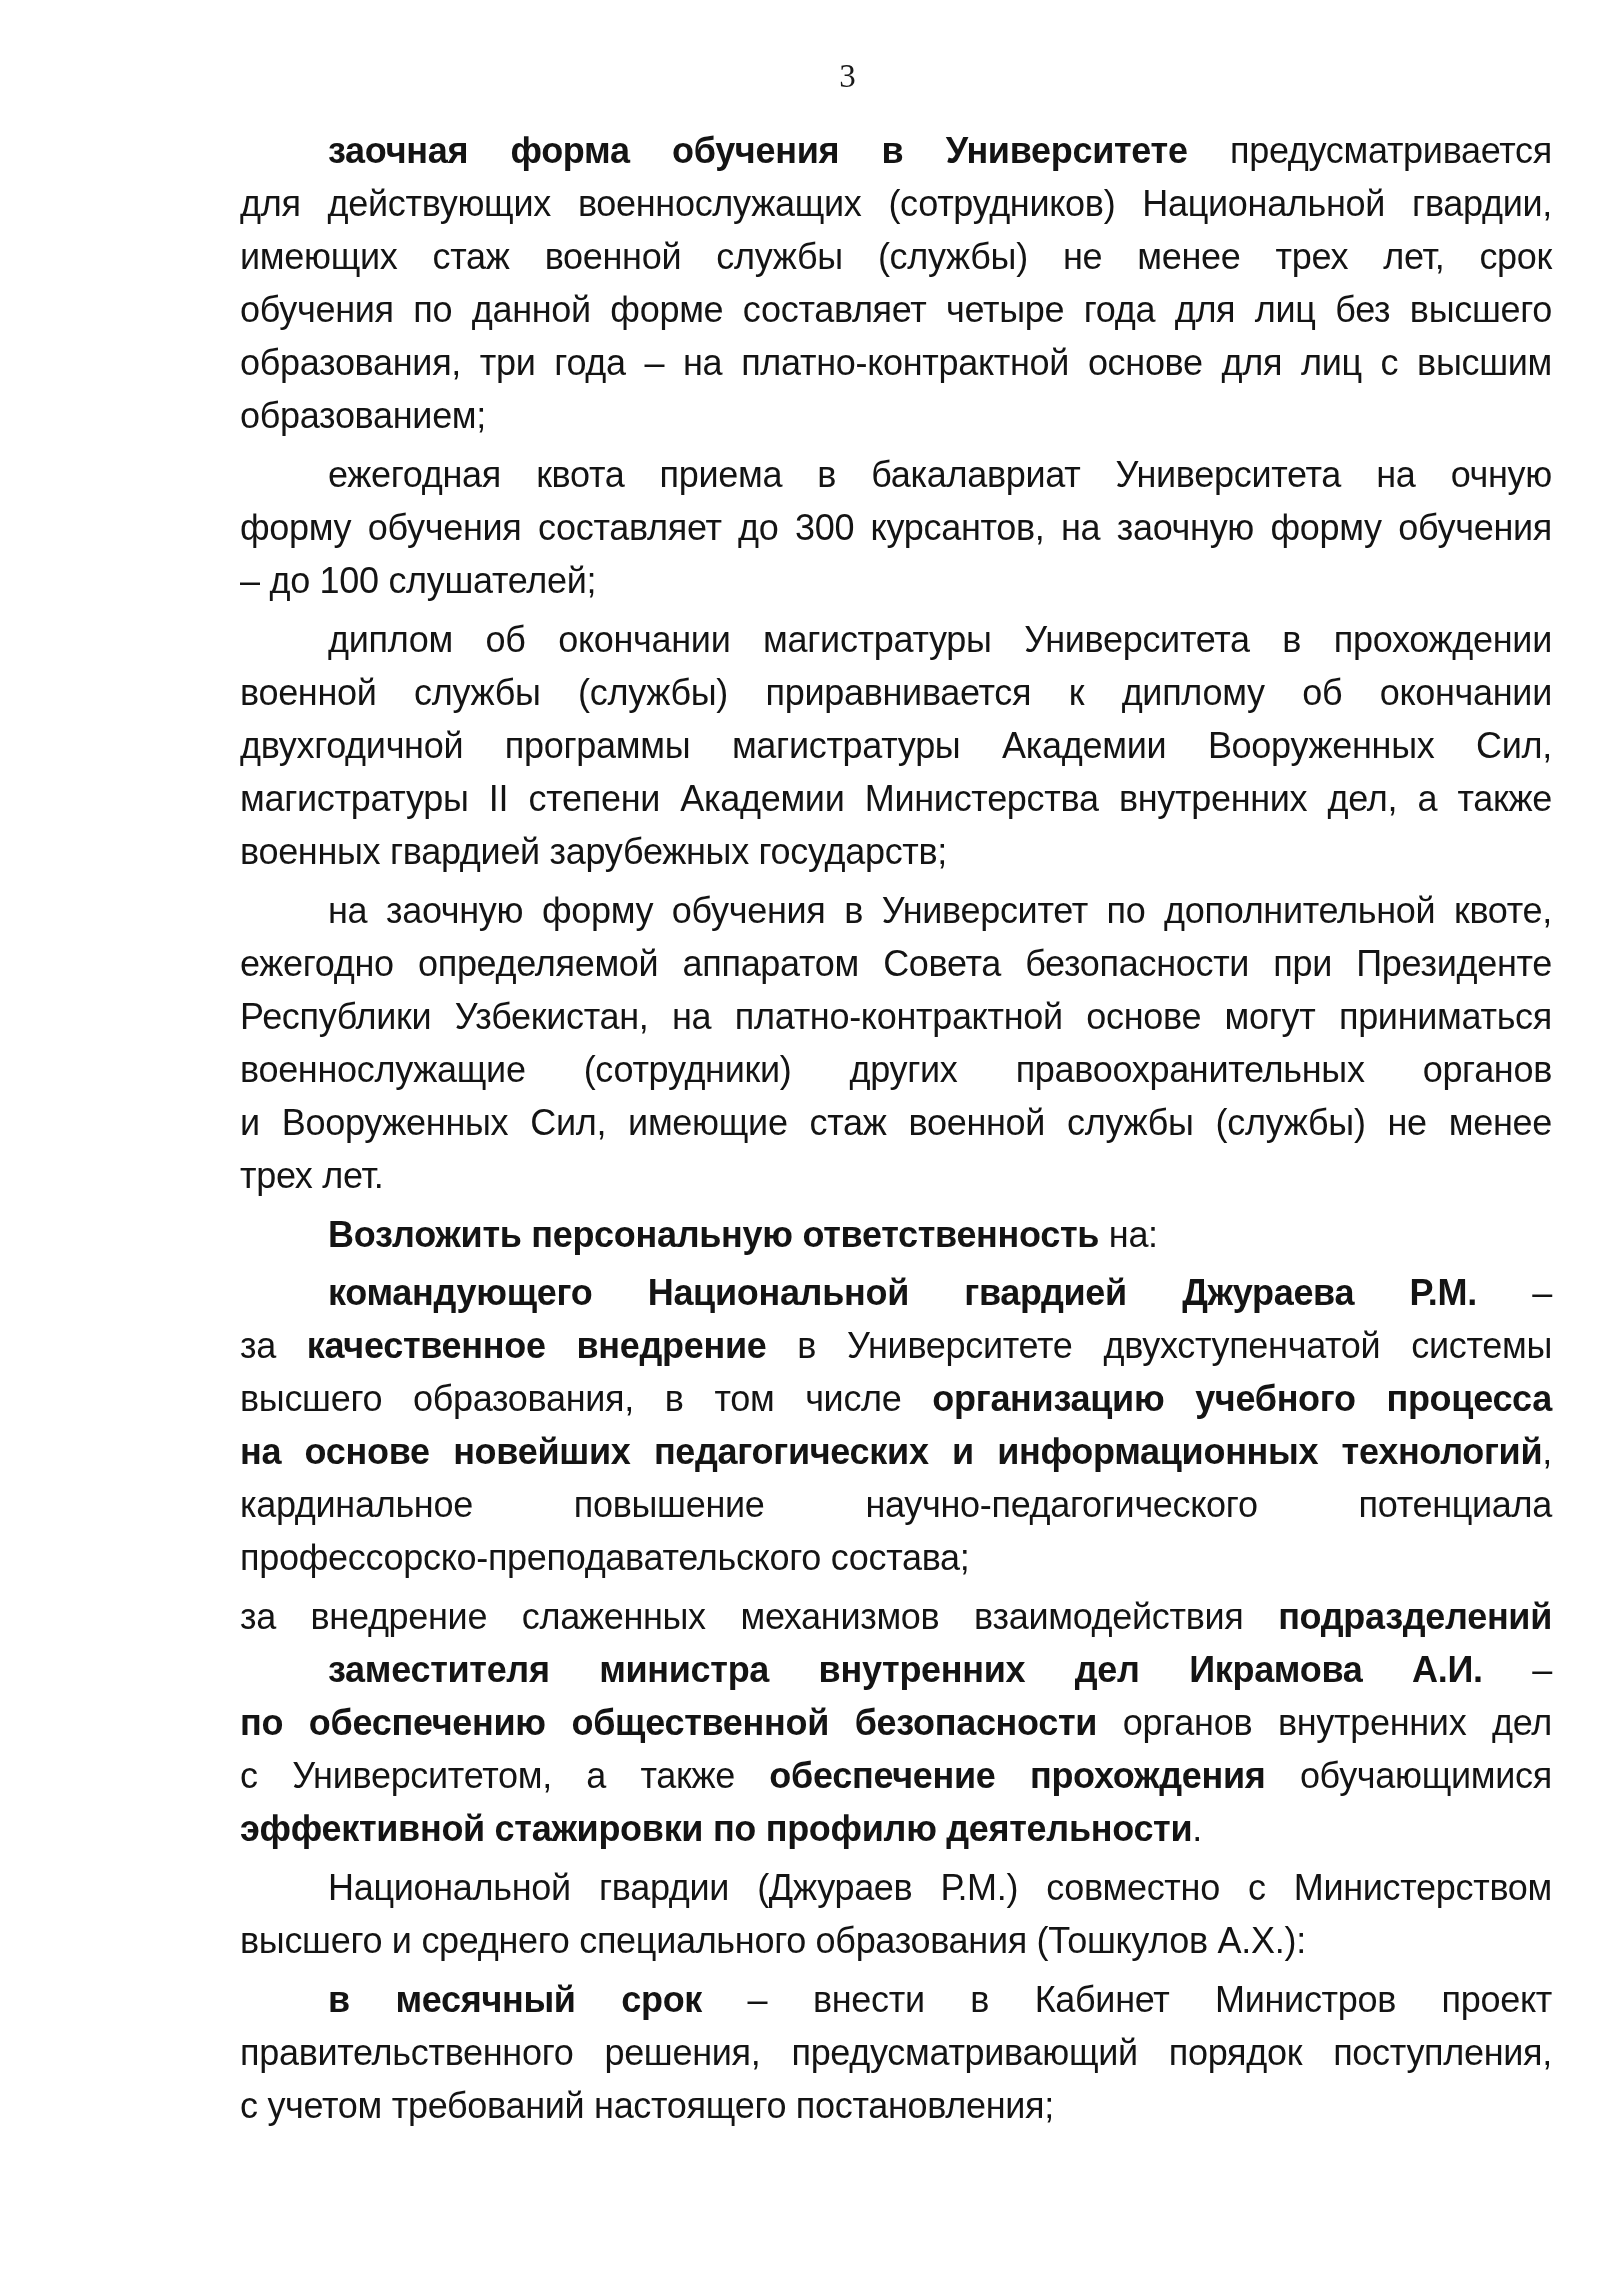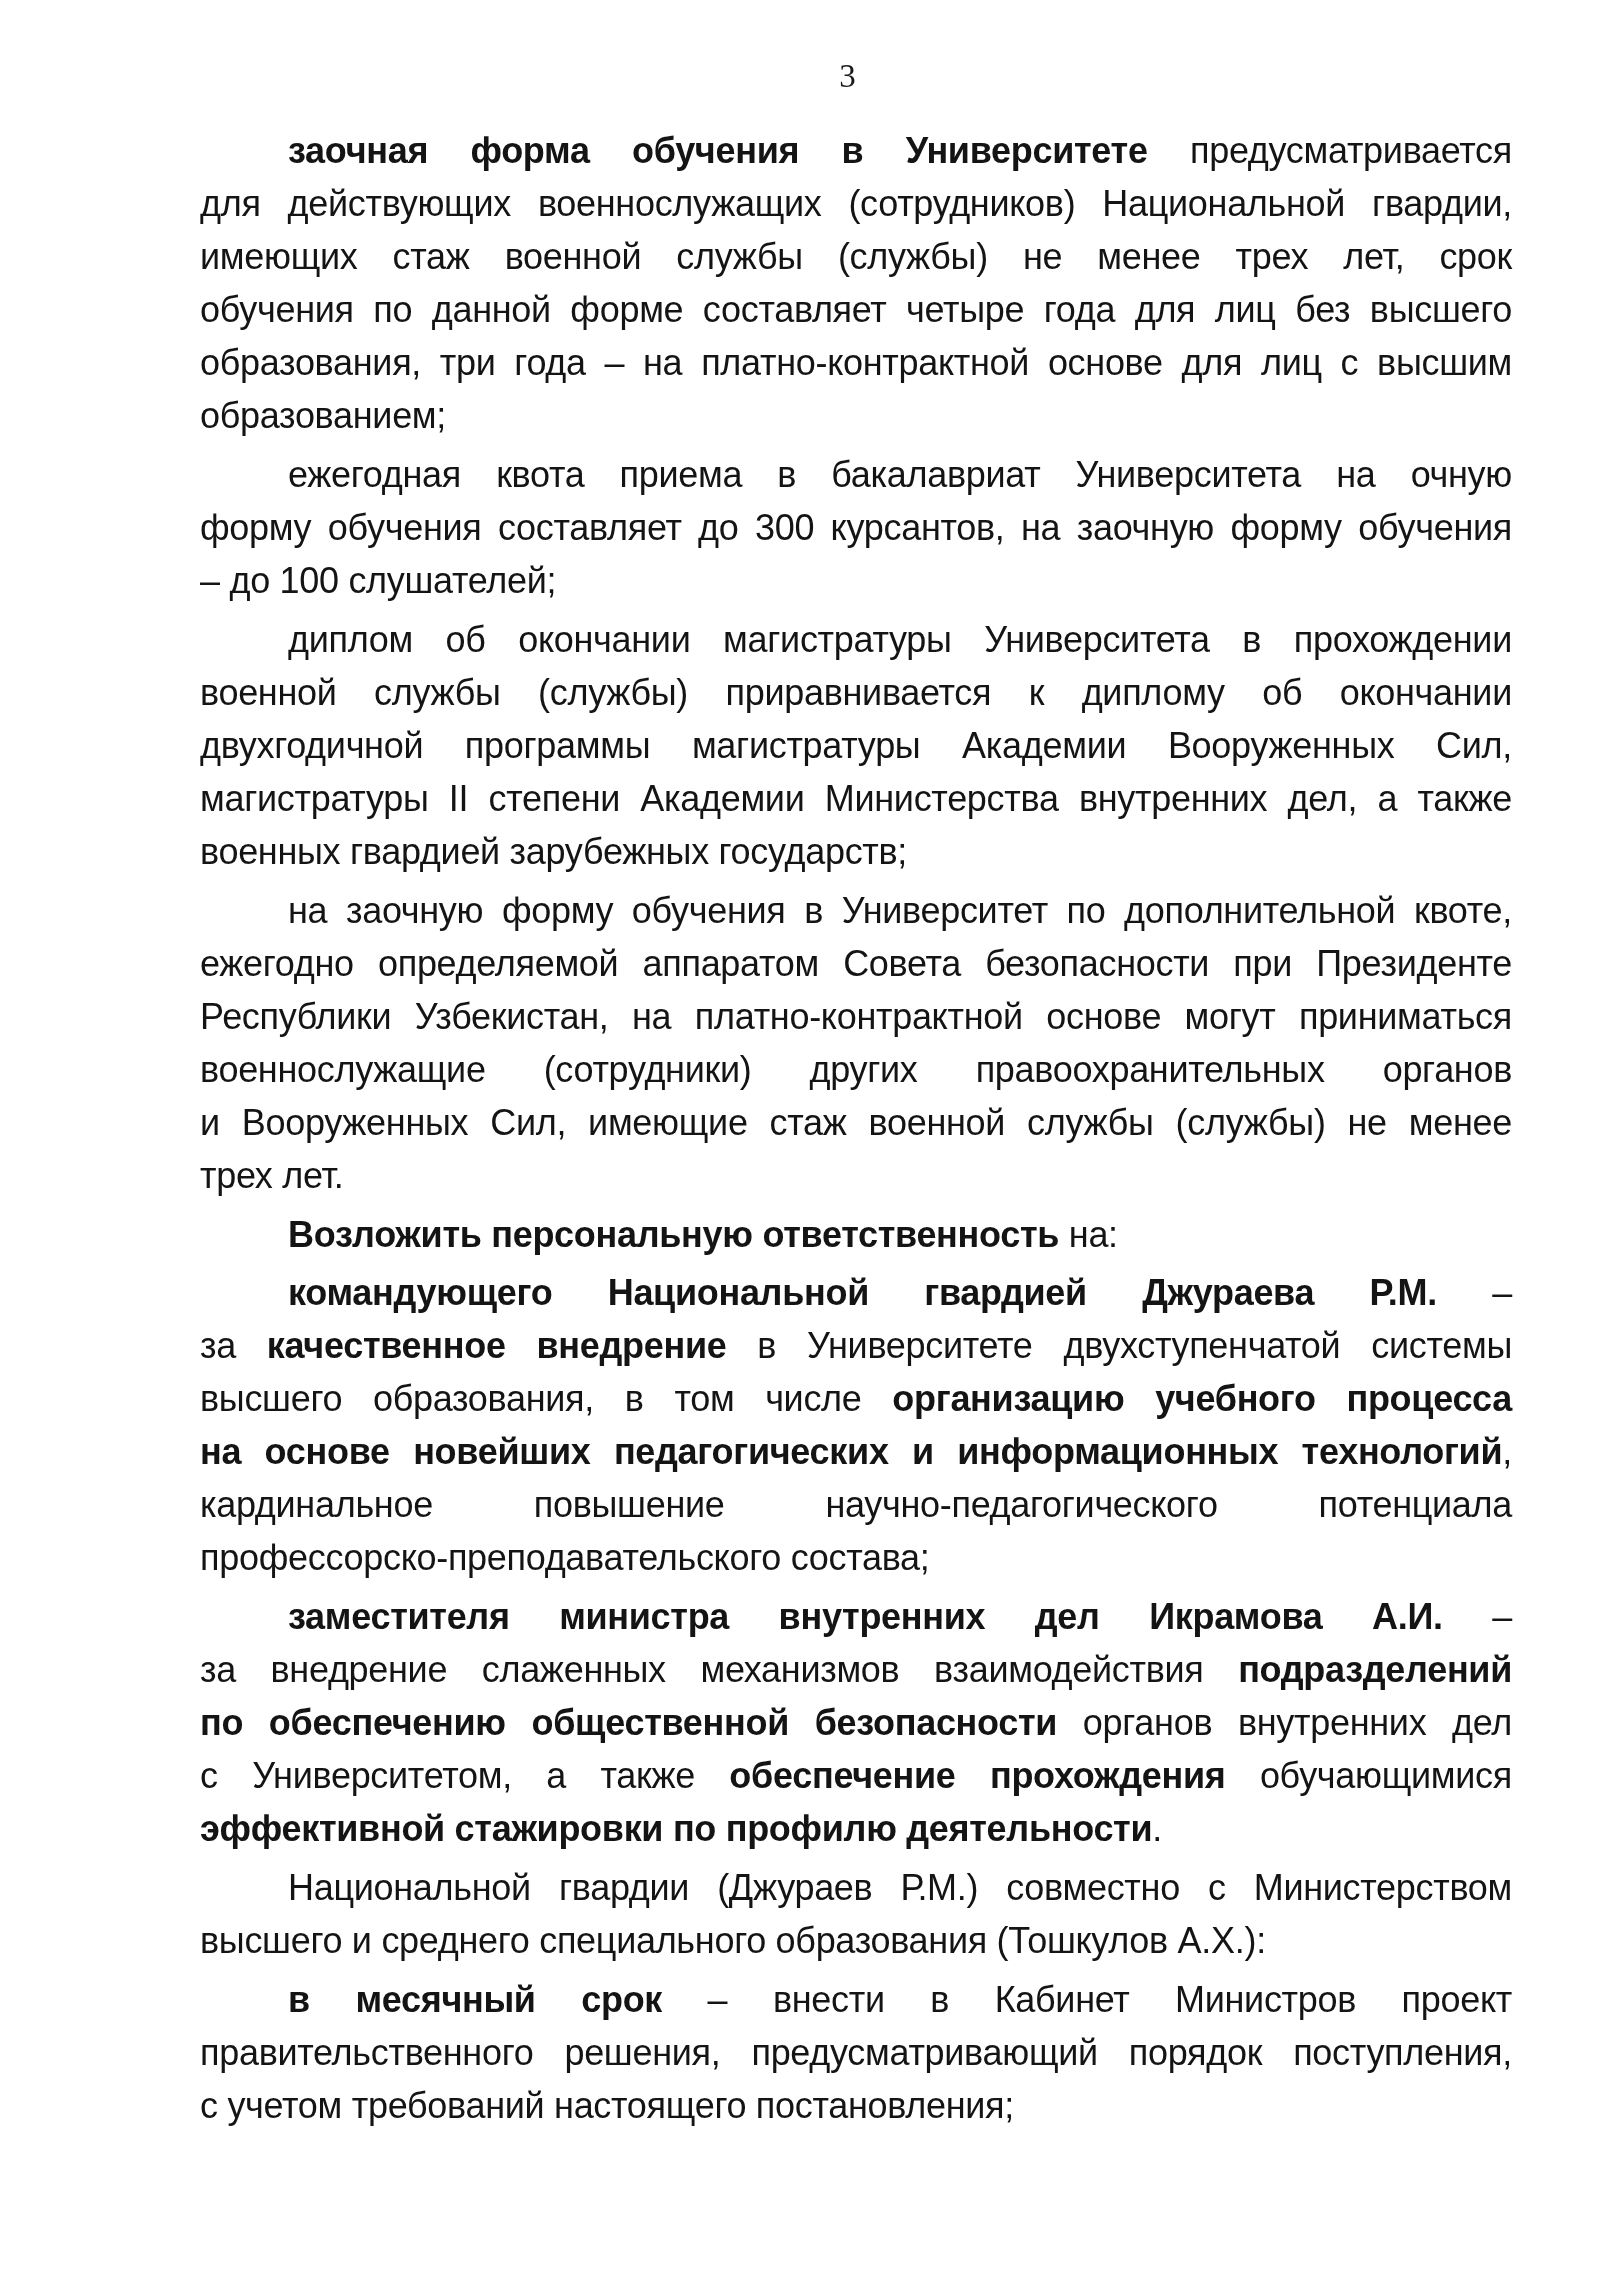--- a/index.html
+++ b/index.html
@@ -39,20 +39,21 @@
       display: block;
       width: 1312px;
       height: 53px;
       line-height: 53px;
       font-size: 36px;
       white-space: nowrap;
       text-align: justify;
       text-align-last: justify;
       letter-spacing: -0.3px;
       word-spacing: 0px;
+      margin-left: 40px;
     }
     .line.first {
       padding-left: 88px;
       width: 1224px;
     }
     .line.last {
       text-align: right;
       text-align-last: left;
     }
     .b { font-weight: bold; }
@@ -96,22 +97,22 @@
     </div>
     <div class="para">
       <div class="line first"><span class="b">командующего Национальной гвардией Джураева Р.М.</span><span> –</span></div>
       <div class="line"><span>за </span><span class="b">качественное внедрение</span><span> в Университете двухступенчатой системы</span></div>
       <div class="line"><span>высшего образования, в том числе </span><span class="b">организацию учебного процесса</span></div>
       <div class="line"><span class="b">на основе новейших педагогических и информационных технологий</span><span>,</span></div>
       <div class="line"><span>кардинальное повышение научно-педагогического потенциала</span></div>
       <div class="line last"><span>профессорско-преподавательского состава;</span></div>
     </div>
     <div class="para">
+      <div class="line"><span>за внедрение слаженных механизмов взаимодействия </span><span class="b">подразделений</span></div>
       <div class="line first"><span class="b">заместителя министра внутренних дел Икрамова А.И.</span><span> –</span></div>
-      <div class="line"><span>за внедрение слаженных механизмов взаимодействия </span><span class="b">подразделений</span></div>
       <div class="line"><span class="b">по обеспечению общественной безопасности</span><span> органов внутренних дел</span></div>
       <div class="line"><span>с Университетом, а также </span><span class="b">обеспечение прохождения</span><span> обучающимися</span></div>
       <div class="line last"><span class="b">эффективной стажировки по профилю деятельности</span><span>.</span></div>
     </div>
     <div class="para">
       <div class="line first"><span>Национальной гвардии (Джураев Р.М.) совместно с Министерством</span></div>
       <div class="line last"><span>высшего и среднего специального образования (Тошкулов А.Х.):</span></div>
     </div>
     <div class="para">
       <div class="line first"><span class="b">в месячный срок</span><span> – внести в Кабинет Министров проект</span></div>

